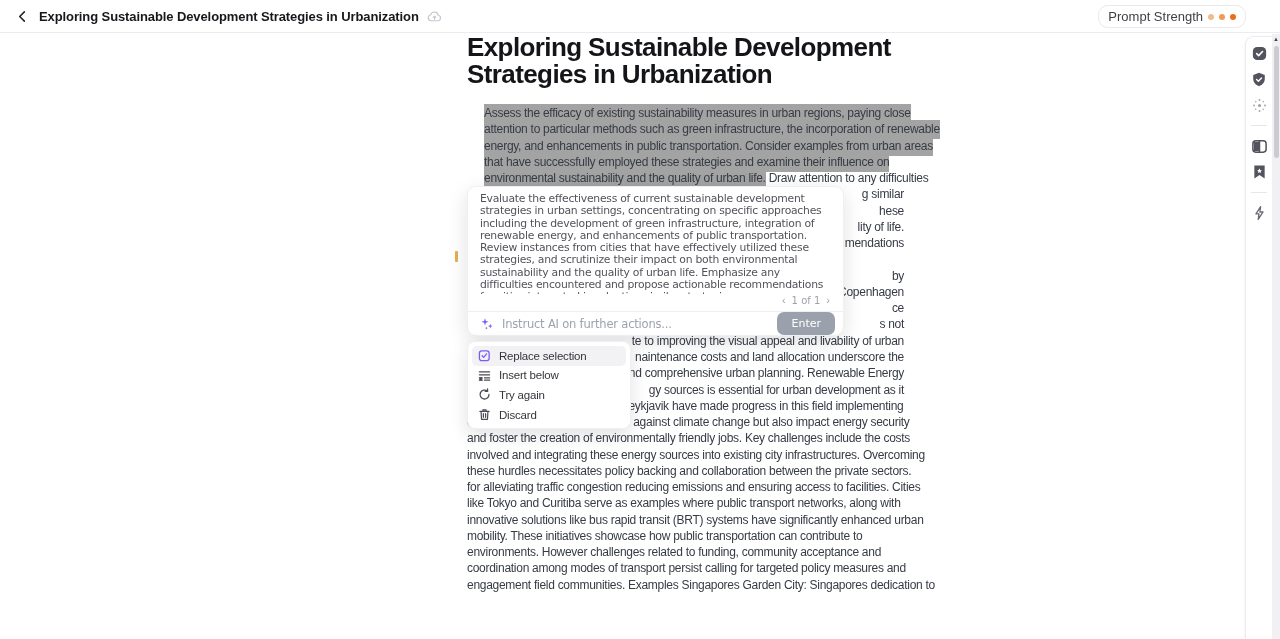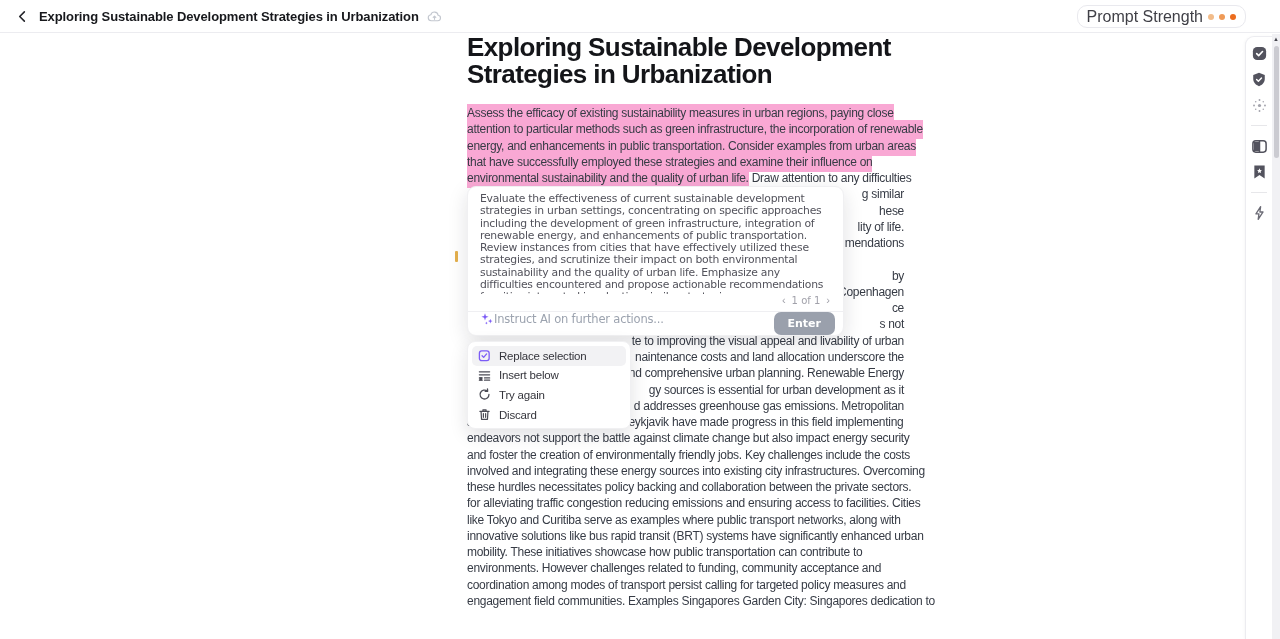--- a/index.html
+++ b/index.html
@@ -14,21 +14,21 @@
     background:#fff; border-bottom:1px solid #ececf0;
     display:flex; align-items:center; padding-left:13px; gap:8px;
   }
   .back-btn { width:18px; height:18px; display:flex; align-items:center; justify-content:center; cursor:pointer; background:none; border:none; }
   .topbar-title { font-size:13px; font-weight:bold; color:#17181c; letter-spacing:-0.1px; }
   .cloud-btn { width:16px; height:16px; display:flex; align-items:center; justify-content:center; background:none; border:none; }
   .strength-chip {
     position:absolute; right:34px; top:5px; height:23px;
     display:flex; align-items:center; gap:5px;
     background:#fff; border:1px solid #e9e9ee; border-radius:10px;
-    padding:0 9px; font-size:16px; color:#3f3f46; cursor:pointer;
+    padding:0 9px; font-size:13px; color:#3f3f46; cursor:pointer;
   }
   .dot { width:6px; height:6px; border-radius:50%; display:inline-block; }
   
   .rail {
     position:absolute; left:1245px; top:36px; width:27px; height:603px;
     background:#fff; border-left:1px solid #ececf0; border-top:1px solid #ececf0;
     border-top-left-radius:9px; display:flex; flex-direction:column; align-items:center;
     padding-top:7px; box-shadow:-1px 0 3px rgba(0,0,0,0.03);
   }
   .rail-btn { width:18px; height:18px; margin-bottom:8px; display:flex; align-items:center; justify-content:center; background:none; border:none; cursor:pointer; }
@@ -40,51 +40,51 @@
   .doc-heading {
     position:absolute; left:467px; top:34px; width:450px;
     font-size:26px; line-height:26.5px; font-weight:bold; color:#141519; letter-spacing:-0.6px;
   }
   .doc-lines { position:absolute; left:467px; top:105px; width:437px; }
   .doc-line {
     height:16.28px; font-size:12px; line-height:16.28px; letter-spacing:-0.28px;
     color:#363b45; white-space:nowrap;
   }
   .doc-line.right { text-align:right; }
-  .doc-line .hl { background:#f9a8d4; padding:2px 0 3px 0; }
+  .doc-line .hl { background:#a3a3a3; padding:2px 0 3px 0;margin-left:17px; }
   .gutter-marker { position:absolute; left:455px; top:251px; width:3px; height:11px; background:#e4b04e; border-radius:1px; }
   
   .ai-card {
     position:absolute; left:467px; top:186px; width:377px; height:150px;
     background:#fff; border:1px solid #f0f0f2; border-radius:9px;
     box-shadow:0 6px 20px rgba(25,25,40,0.13);
     display:flex; flex-direction:column; overflow:hidden;
     font-family:"DejaVu Sans", sans-serif;
   }
   .ai-text {
     padding:6px 12px 0 12px; font-size:10.8px; line-height:12.3px; letter-spacing:-0.25px;
     color:#52525b; height:112px; overflow:hidden;
   }
   .ai-pager {
     height:14px; display:flex; justify-content:flex-end; align-items:center; gap:5px;
     padding:0 12px; font-size:10px; color:#a1a1aa; margin-bottom:4px;
   }
   .pager-btn { background:none; border:none; font-size:11px; color:#a1a1aa; cursor:pointer; line-height:10px; padding:0 1px; }
   .ai-input-row {
-    border-top:1px solid #efeff2; flex:1; display:flex; align-items:flex-start;
-    padding:0 8px 0 12px; 
+    border-top:1px solid #efeff2; flex:1; display:flex; align-items:center;
+    padding:0 8px 0 12px; gap:8px;
   }
   .ai-input {
     flex:1; border:none; outline:none; font-size:11.5px; color:#3f3f46;
     font-family:"DejaVu Sans", sans-serif; letter-spacing:-0.2px; background:transparent;
   }
   .ai-input::placeholder { color:#9ca3af; }
   .enter-btn {
     background:#9aa0ac; color:#fff; border:none; border-radius:7px;
-    font-size:11px; font-weight:bold; padding:5px 14px; cursor:pointer;
+    font-size:11px; font-weight:normal; padding:5px 14px; cursor:pointer;
     font-family:"DejaVu Sans", sans-serif;
   }
   
   .menu {
     position:absolute; left:467px; top:341px; width:164px;
     background:#fff; border:1px solid #f0f0f2; border-radius:8px;
     box-shadow:0 6px 18px rgba(25,25,40,0.13); padding:4px;
     font-family:Liberation Sans, sans-serif;
   }
   .menu-item {
@@ -189,21 +189,20 @@
         <div class="doc-line right"><span>mendations</span></div>
         <div class="doc-line right"></div>
         <div class="doc-line right"><span>by</span></div>
         <div class="doc-line right"><span>Copenhagen</span></div>
         <div class="doc-line right"><span>ce</span></div>
         <div class="doc-line right"><span>s not</span></div>
         <div class="doc-line right"><span>te to improving the visual appeal and livability of urban</span></div>
         <div class="doc-line right"><span>naintenance costs and land allocation underscore the</span></div>
         <div class="doc-line right"><span>nd comprehensive urban planning. Renewable Energy</span></div>
         <div class="doc-line right"><span>gy sources is essential for urban development as it</span></div>
-        <div class="doc-line right"><span>d addresses greenhouse gas emissions. Metropolitan</span></div>
         <div class="doc-line"><span>areas, like San Francisco and Reykjavik have made progress in this field implementing</span></div>
         <div class="doc-line"><span>endeavors not support the battle against climate change but also impact energy security</span></div>
         <div class="doc-line"><span>and foster the creation of environmentally friendly jobs. Key challenges include the costs</span></div>
         <div class="doc-line"><span>involved and integrating these energy sources into existing city infrastructures. Overcoming</span></div>
         <div class="doc-line"><span>these hurdles necessitates policy backing and collaboration between the private sectors.</span></div>
         <div class="doc-line"><span>for alleviating traffic congestion reducing emissions and ensuring access to facilities. Cities</span></div>
         <div class="doc-line"><span>like Tokyo and Curitiba serve as examples where public transport networks, along with</span></div>
         <div class="doc-line"><span>innovative solutions like bus rapid transit (BRT) systems have significantly enhanced urban</span></div>
         <div class="doc-line"><span>mobility. These initiatives showcase how public transportation can contribute to</span></div>
         <div class="doc-line"><span>environments. However challenges related to funding, community acceptance and</span></div>

